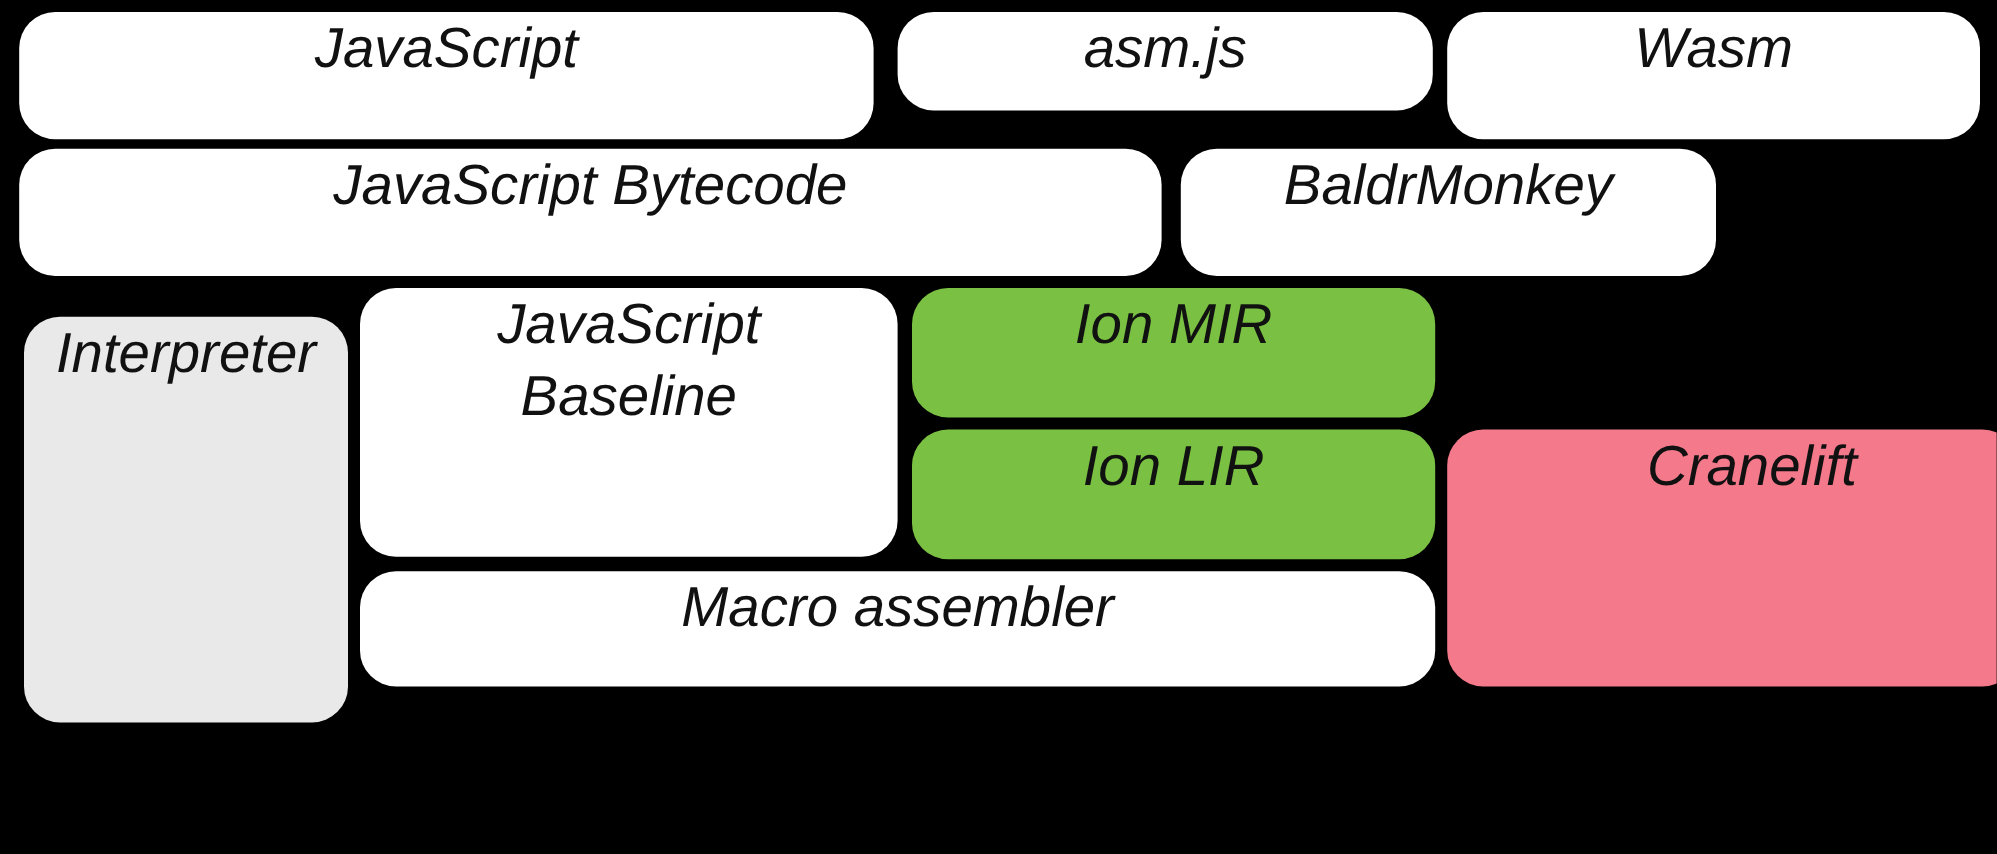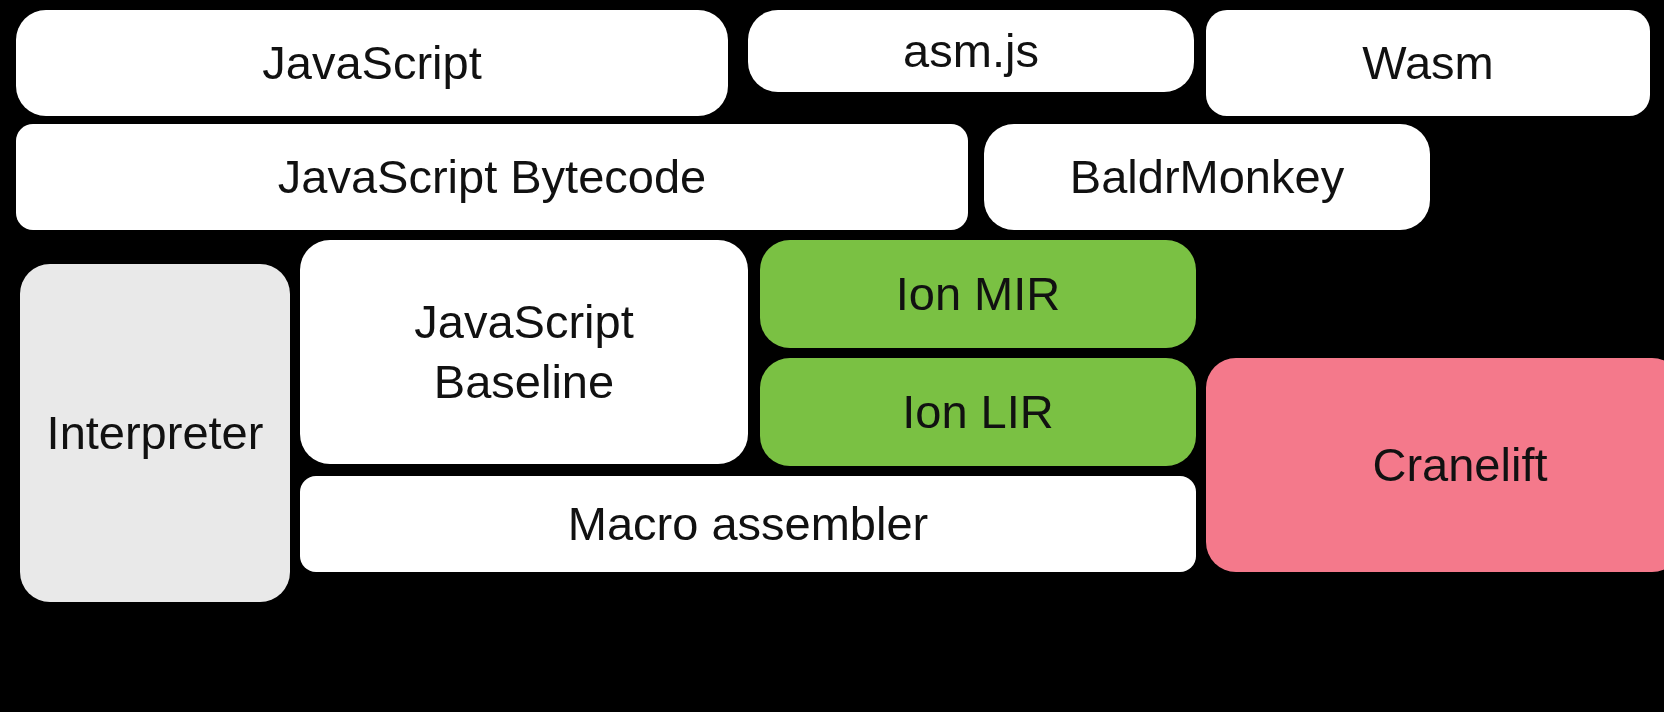--- a/index.html
+++ b/index.html
@@ -14,43 +14,43 @@
     background: var(--bg, #000);
     font-family: "Liberation Sans", sans-serif;
     overflow: hidden;
   }
   .node {
     position: absolute;
     border-radius: 30px;
     display: flex;
     flex-direction: column;
     align-items: center;
-    justify-content: center;
     text-align: center;
     font-size: 47px;
     line-height: 1.28;
     color: var(--text, #111);
     background: var(--white-box, #fff);
+    font-style: italic;
   }
   .node.gray  { background: var(--gray-box,  #e9e9e9); }
   .node.green { background: var(--green-box, #7ac143); }
   .node.pink  { background: var(--pink-box,  #f4798b); padding-left: 32px; }
 
   
   .n-javascript  { left:   16px; top:  10px; width:  712px; height: 106px; }
   .n-asmjs       { left:  748px; top:  10px; width:  446px; height: 82px; }
-  .n-wasm        { left: 1206px; top:  10px; width:  444px; height: 106px; border-radius: 21px; }
-  .n-bytecode    { left:   16px; top: 124px; width:  952px; height: 106px; border-radius: 17px; }
+  .n-wasm        { left: 1206px; top:  10px; width:  444px; height: 106px; }
+  .n-bytecode    { left:   16px; top: 124px; width:  952px; height: 106px; }
   .n-baldrmonkey { left:  984px; top: 124px; width:  446px; height: 106px; }
   .n-interpreter { left:   20px; top: 240px; width:  270px; height: 338px; margin-top: 24px; }
   .n-baseline    { left:  300px; top: 240px; width:  448px; height: 224px; }
   .n-ion-mir     { left:  760px; top: 240px; width:  436px; height: 108px; }
   .n-ion-lir     { left:  760px; top: 358px; width:  436px; height: 108px; }
   .n-cranelift   { left: 1206px; top: 358px; width:  444px; height: 214px; }
-  .n-macro       { left:  300px; top: 476px; width:  896px; height:  96px; border-radius: 16px; }
+  .n-macro       { left:  300px; top: 476px; width:  896px; height:  96px; }
   .n-native      { left:  300px; top: 582px; width: 1350px; height: 104px; }
 </style>
 </head>
 <body>
 
 <div class="canvas">
 
   <div class="node n-javascript">
     <span>JavaScript</span>
   </div>

